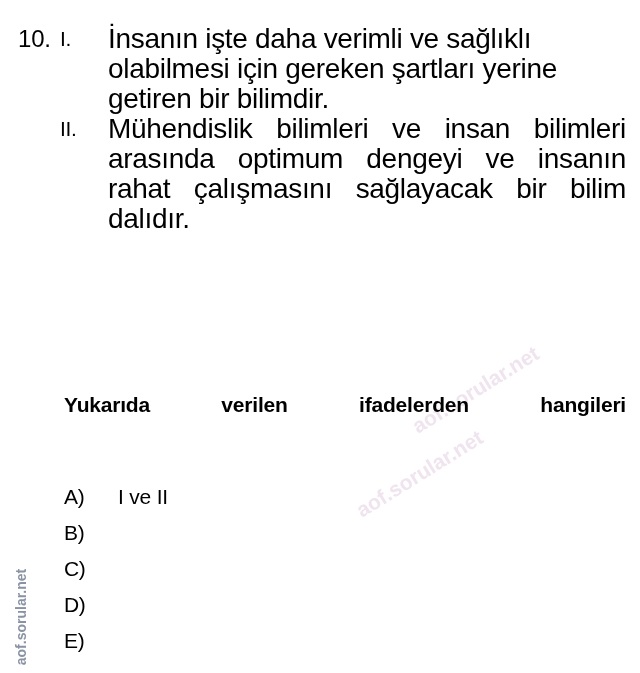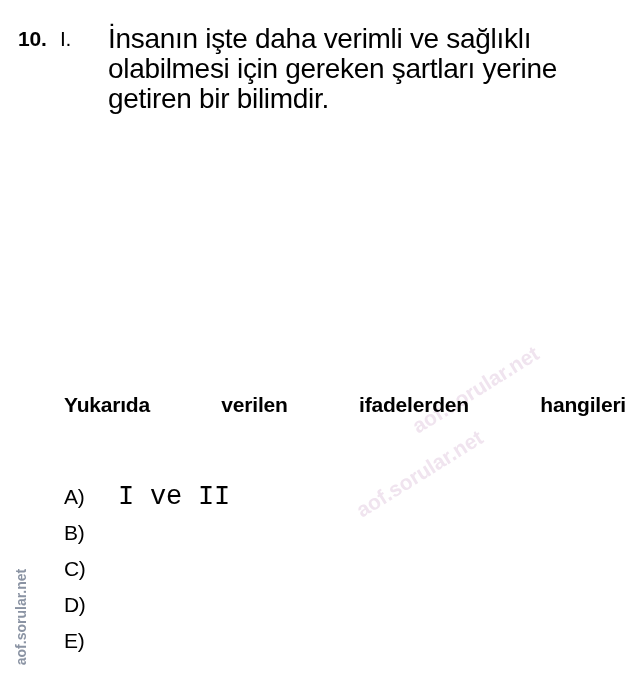--- a/index.html
+++ b/index.html
@@ -56,22 +56,22 @@
     left: 0;
     top: 0;
     width: 640px;
     height: 673px;
   }
 
   .q-number {
     position: absolute;
     left: 18px;
     top: 24px;
-    font-size: 21px;
-    font-weight: bold;
+    font-size: 24px;
+    font-weight: normal;
     line-height: 30px;
     letter-spacing: -0.2px;
   }
 
   .stem-list {
     position: absolute;
     left: 60px;
     top: 24px;
     width: 566px;
   }
@@ -152,24 +152,23 @@
     position: absolute;
     left: 0;
     top: 0;
     font-size: 21px;
     letter-spacing: -0.3px;
   }
   .option-text {
     position: absolute;
     left: 54px;
     top: 0;
-    font-size: 27px;
+    font-size: 21px;
     letter-spacing: -0.2px;
     white-space: nowrap;
-    font-family: Liberation Mono, monospace;
   }
 </style>
 </head>
 <body>
 
 <div id="wm-diag-1" class="wm-diagonal">aof.sorular.net</div>
 <div id="wm-diag-2" class="wm-diagonal">aof.sorular.net</div>
 
 <div class="wm-vertical">aof.sorular.net</div>
 
@@ -177,20 +176,24 @@
 
   <div class="q-number">10.</div>
 
   <div class="stem-list">
 
     <div class="stem-item">
       <span class="stem-marker">I.</span>
       <span class="stem-text no-justify">İnsanın işte daha verimli ve sağlıklı olabilmesi için gereken şartları yerine getiren bir bilimdir.</span>
     </div>
 
+    <div class="stem-item">
+      <span class="stem-marker">II.</span>
+      <span class="stem-text">Mühendislik bilimleri ve insan bilimleri arasında optimum dengeyi ve insanın rahat çalışmasını sağlayacak bir bilim dalıdır.</span>
+    </div>
 
 
 
   </div>
 
   <div class="prompt">
     <span class="prompt-line-1">Yukarıda verilen ifadelerden hangileri</span>
   </div>
 
   <div class="options">

